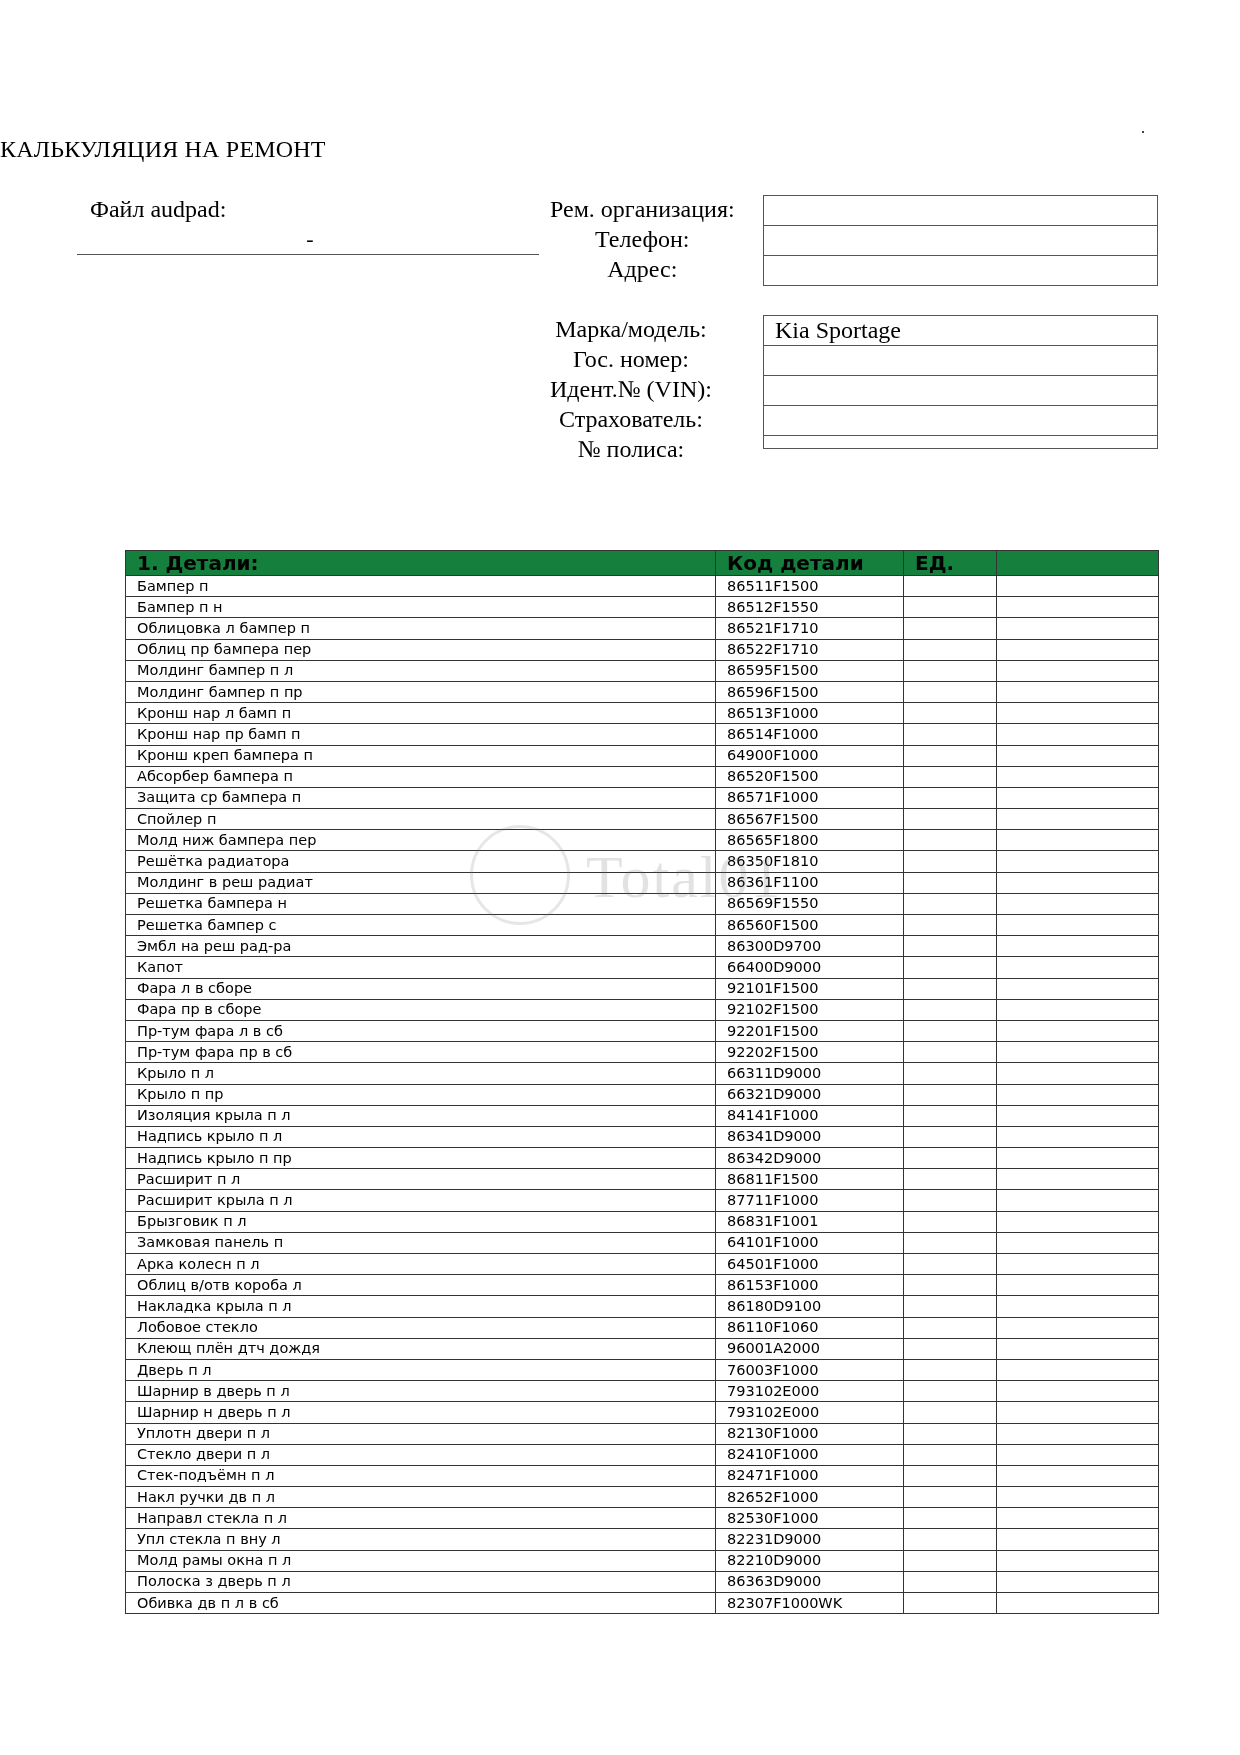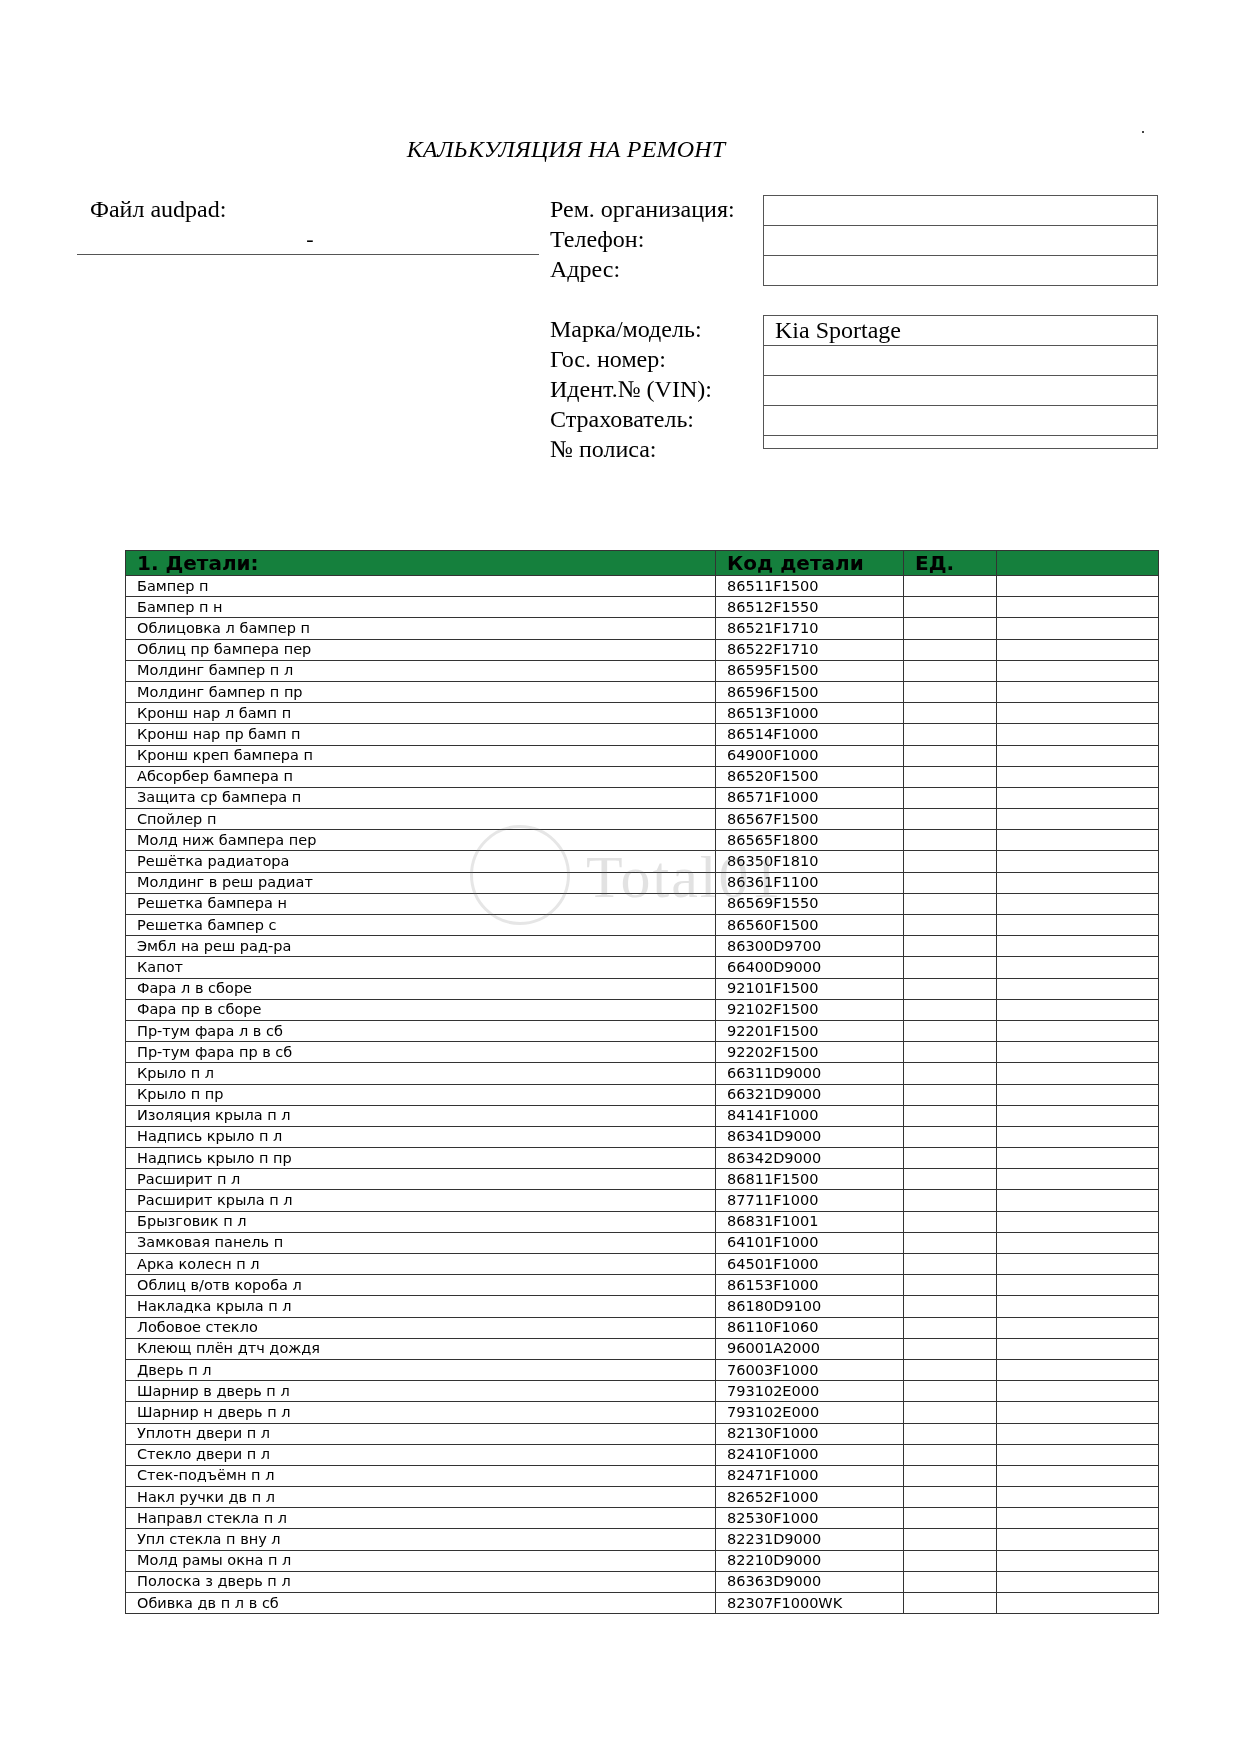--- a/index.html
+++ b/index.html
@@ -2,27 +2,27 @@
 <html><head>
 <meta charset="utf-8">
 <style>
   html, body { margin: 0; padding: 0; background: #ffffff; }
   body { width: 1240px; height: 1755px; position: relative; overflow: hidden; color: #000; }
   .serif { font-family: "Liberation Serif", "DejaVu Serif", serif; }
   .sans { font-family: "DejaVu Sans", "Liberation Sans", sans-serif; }
 
   .dot { position: absolute; left: 1142px; top: 131px; width: 2px; height: 2px; background: #444; }
 
-  .title { position: absolute; left: 0; width: 1132px; top: 136px; text-align: center; font-size: 24px; letter-spacing: 0.2px; font-style: italic; }
+  .title { position: absolute; left: 0; width: 1132px; top: 136px; font-size: 24px; letter-spacing: 0.2px; }
 
   .file-label { position: absolute; left: 90px; top: 196px; font-size: 24px; }
   .file-value { position: absolute; left: 300px; top: 226px; font-size: 22px; width: 20px; text-align: center; }
   .file-line { position: absolute; left: 77px; top: 254px; width: 462px; height: 0; border-top: 1.5px solid #555; }
 
-  .labels { position: absolute; left: 550px; font-size: 24px; line-height: 30px; }
+  .labels { position: absolute; left: 550px; font-size: 24px; line-height: 30px; text-align: center; }
   .labels.g1 { top: 194px; }
   .labels.g2 { top: 314px; }
   .labels div { height: 30px; white-space: nowrap; }
 
   .boxes { position: absolute; left: 763px; width: 395px; border: 1.5px solid #555; box-sizing: border-box; }
   .boxes.g1 { top: 195px; height: 91px; }
   .boxes.g2 { top: 315px; height: 134px; }
   .boxes .cell { height: 30px; border-bottom: 1.5px solid #555; box-sizing: border-box; font-size: 24px; line-height: 28px; padding-left: 11px; white-space: nowrap; overflow: hidden; }
   .boxes .cell:last-child { border-bottom: none; }
 

